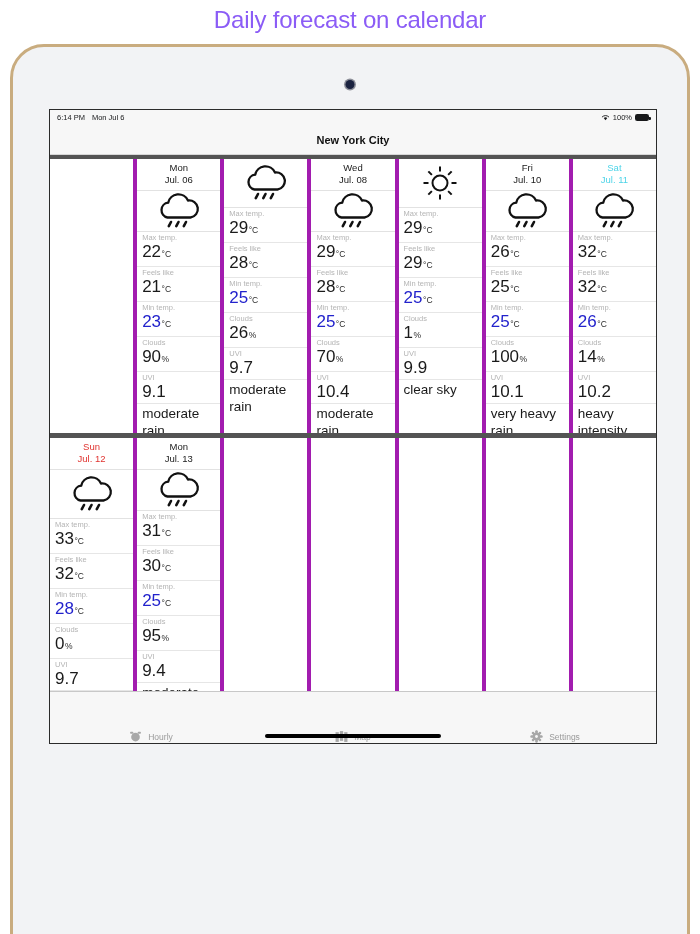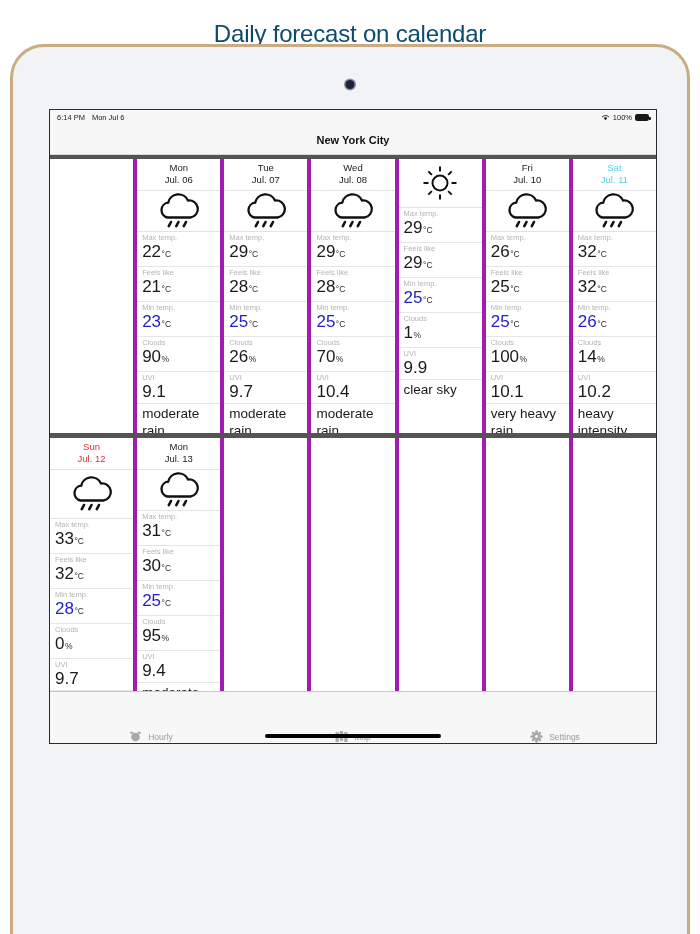--- a/index.html
+++ b/index.html
@@ -15,26 +15,26 @@
   #page {
     position: relative;
     width: 700px;
     height: 934px;
     background: #ffffff;
   }
 
   
   .caption {
     position: absolute;
-    top: 20px;
+    top: 6px;
     left: 0;
     width: 700px;
     text-align: center;
     font-size: 24px;
-    color: #0c4a6e;
+    color: #8b5cf6;
     letter-spacing: -0.2px;
   }
 
   
   .device {
     position: absolute;
     left: 10px;
     top: 44px;
     width: 680px;
     height: 930px;
@@ -305,24 +305,20 @@
                 <div class="lbl">Clouds</div>
                 <div class="val">90<span class="unit">%</span></div>
               </div>
               <div class="metric">
                 <div class="lbl">UVI</div>
                 <div class="val">9.1</div>
               </div>
               <div class="desc">moderate rain</div>
             </div>
             <div class="cal-cell">
-              <div class="day-head">
-                <span class="dnum">Tue</span>
-                <span class="dnum">Jul. 07</span>
-              </div>
               <div class="wx-wrap">
                 <svg viewBox="0 0 50 40" width="50" height="40">
                   <path d="M13.5 26.5 A7.5 7.5 0 0 1 14.2 11.7 A10.5 10.5 0 0 1 34 9.5 A8.5 8.5 0 0 1 36.5 26.5 Z" fill="#fff" stroke="#111" stroke-width="2.3" stroke-linejoin="round"></path>
                   <path d="M17 31 l-2.2 4.2" stroke="#111" stroke-width="2.6" stroke-linecap="round" fill="none"></path>
                   <path d="M24.5 31 l-2.2 4.2" stroke="#111" stroke-width="2.6" stroke-linecap="round" fill="none"></path>
                   <path d="M32 31 l-2.2 4.2" stroke="#111" stroke-width="2.6" stroke-linecap="round" fill="none"></path>
                 </svg>
               </div>
               <div class="metric">
                 <div class="lbl">Max temp.</div>

